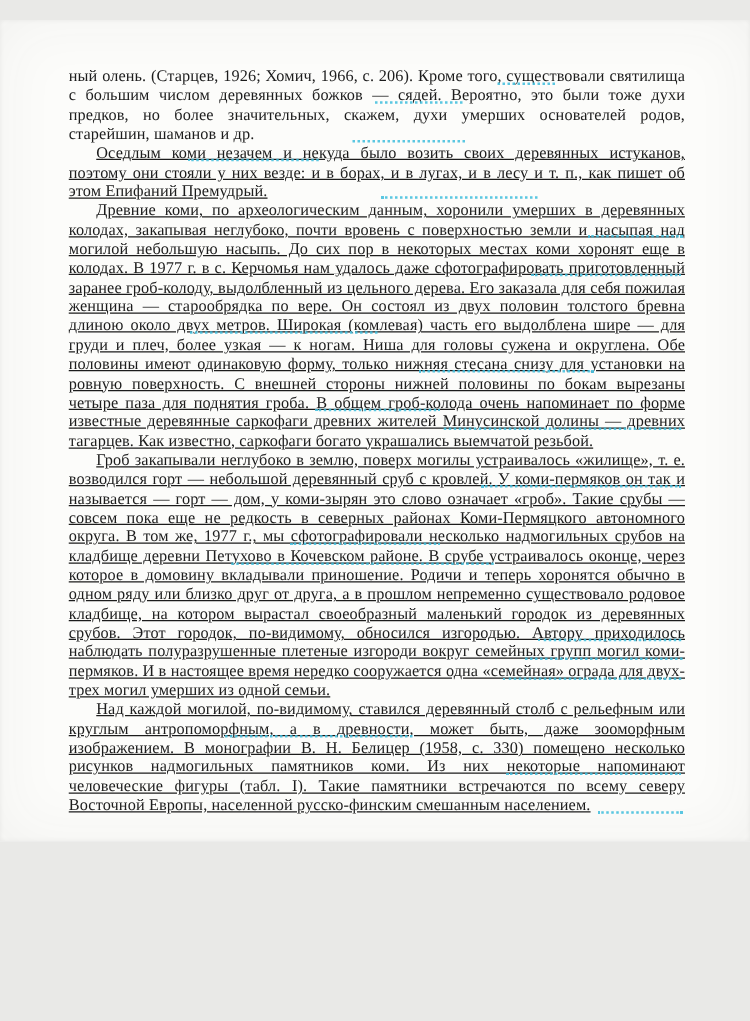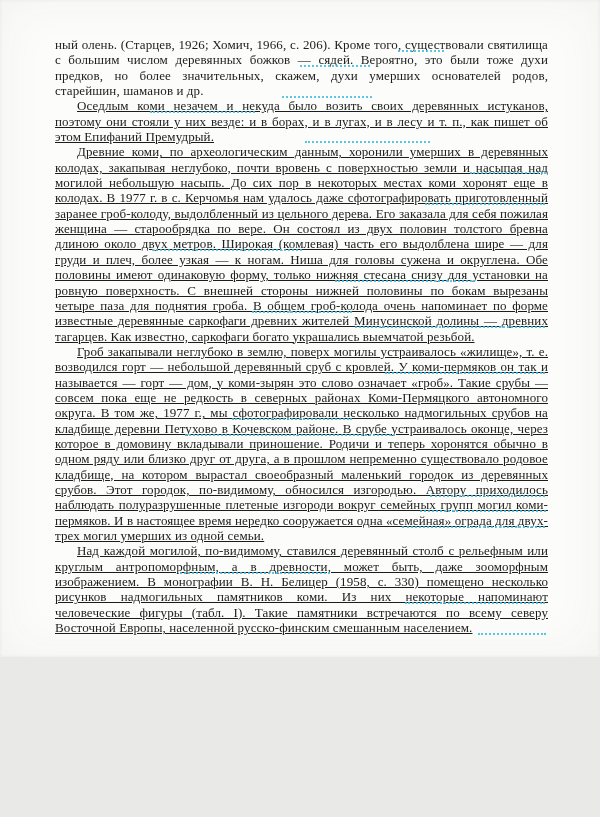--- a/index.html
+++ b/index.html
@@ -4,21 +4,21 @@
 <style>
   html, body {
     margin: 0;
     padding: 0;
     background: #e9e9e7;
   }
   .page {
     position: relative;
     width: 600px;
     height: 657px;
-    margin: 0 auto;
+    margin: 16px auto;
     background: #fcfcfa;
     box-shadow: inset 0 0 50px rgba(60,60,50,0.05), inset 0 0 4px rgba(0,0,0,0.06);
     font-family: "Liberation Serif", "DejaVu Serif", serif;
     color: #1c1c1c;
     overflow: hidden;
   }
   .text-block {
     position: absolute;
     left: 55px;
     top: 37px;

